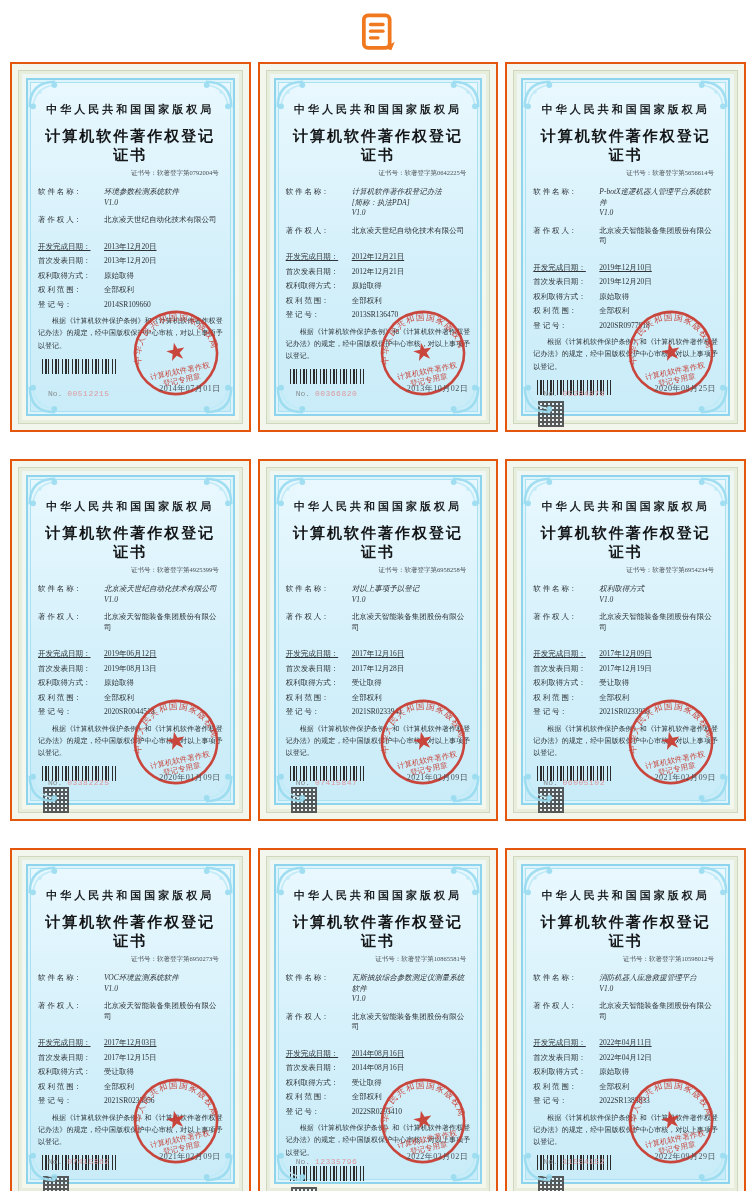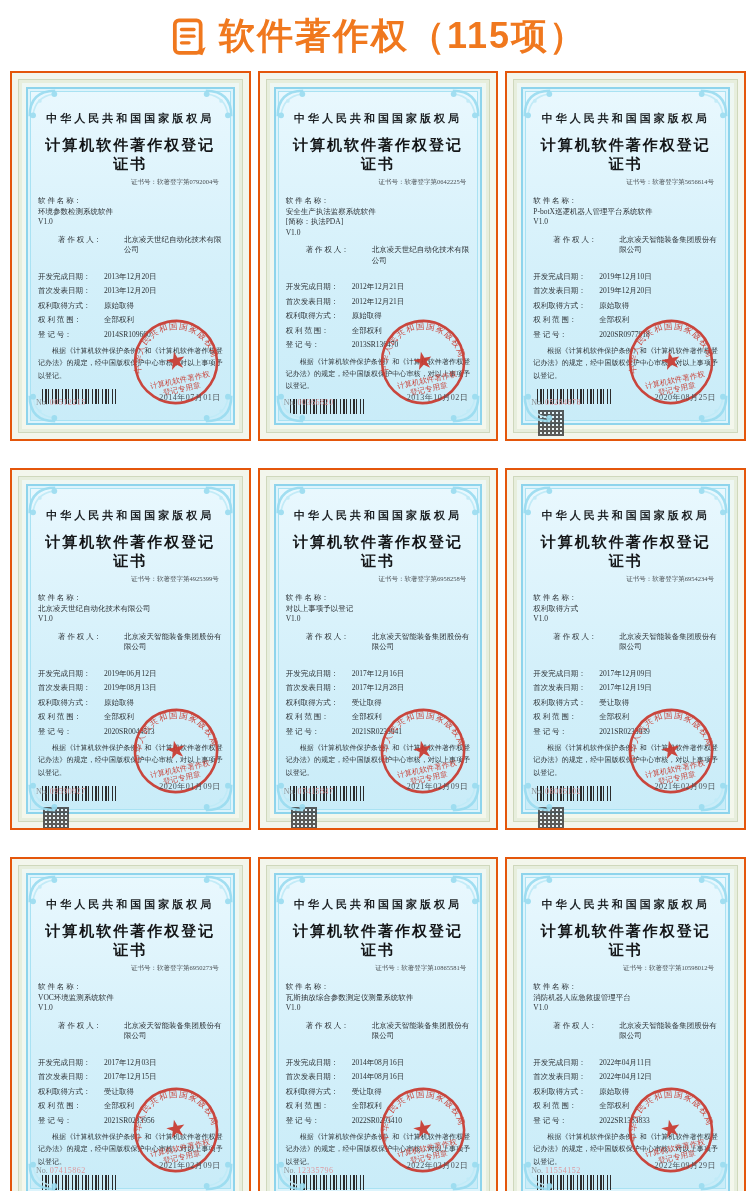--- a/index.html
+++ b/index.html
@@ -34,34 +34,34 @@
   .corner.bl { bottom:9px; left:9px; transform:scaleY(-1); }
   .corner.br { bottom:9px; right:9px; transform:scale(-1,-1); }
 
   .authority { text-align:center; font-weight:bold; font-size:11px; letter-spacing:3px; margin-top:16px; color:#1d2124; }
   .cert-title { text-align:center; font-weight:bold; font-size:15px; letter-spacing:2px; margin-top:10px; color:#141618; }
   .cert-no { text-align:right; font-size:6.5px; color:#4a4f53; margin:4px 4px 9px 0; }
 
   .field { display:flex; font-size:7.5px; line-height:1.4; margin-bottom:4px; }
   .flabel { width:66px; flex:none; color:#2c3135; }
   .fvalue { flex:1; }
-  .fvalue .line { display:block; }
-  .holder-field { margin-bottom:14px;margin-left:20px; }
-  .gap-top { margin-top:16px; }
-  .name-field { margin-bottom:7px;flex-direction:column; }
+  .fvalue .line { display:block;font-style:italic; }
+  .holder-field { margin-bottom:14px; }
+  .gap-top { margin-top:16px;text-decoration:underline; }
+  .name-field { margin-bottom:7px; }
 
   .statement { font-size:7px; line-height:1.75; text-align:justify; text-indent:2em; color:#2c3135; margin-top:5px; }
 
   .barcode { width:74px; height:15px; margin:7px 0 0 4px;
     background:repeating-linear-gradient(90deg,#2c2c2c 0 1px,transparent 1px 3px,#2c2c2c 3px 5px,transparent 5px 6px,#2c2c2c 6px 7px,transparent 7px 10px); }
   .qr { width:26px; height:26px; margin:6px 0 0 5px; opacity:.82; background-color:#eaf6fb;
     background-image:repeating-linear-gradient(0deg,#3a3a3a 0 2px,transparent 2px 4px),
                      repeating-linear-gradient(90deg,#3a3a3a 0 2px,transparent 2px 4px); }
 
-  .no-line { position:absolute; left:8px; bottom:16px; font-size:8px; color:#8a8f93; font-family:Liberation Serif, serif; }
+  .no-line { position:absolute; left:20px; bottom:16px; font-size:8px; color:#8a8f93; font-family:Liberation Mono, monospace; }
   .no-line .no-num { color:#dd9aa0; letter-spacing:.5px; }
 
   .seal { position:absolute; right:12px; bottom:16px; width:90px; height:90px; transform:rotate(-12deg); opacity:.92; z-index:3; }
   .seal-date { position:absolute; right:12px; bottom:20px; font-size:8px; color:#4c5257; z-index:4; font-family:"Liberation Serif", serif; letter-spacing:.5px; }
 </style>
 </head>
 <body>
 
 <svg width="0" height="0" style="position:absolute" aria-hidden="true">
   <defs>
@@ -77,21 +77,20 @@
 </svg>
 
 <header class="page-header">
   <svg width="40" height="40" viewBox="0 0 48 48">
     <rect x="7" y="4" width="31" height="39" rx="5" fill="none" stroke="#f0781e" stroke-width="4.5"></rect>
     <line x1="15" y1="15" x2="30" y2="15" stroke="#f0781e" stroke-width="4" stroke-linecap="round"></line>
     <line x1="15" y1="23" x2="30" y2="23" stroke="#f0781e" stroke-width="4" stroke-linecap="round"></line>
     <line x1="15" y1="31" x2="24" y2="31" stroke="#f0781e" stroke-width="4" stroke-linecap="round"></line>
     <path d="M30 43 L44 36 L40 46 Z" fill="#f0781e"></path>
   </svg>
-  <h1>软件著作权（115项）</h1>
 </header>
 
 <main class="grid">
   <section class="cert">
     <div class="cert-paper">
       <svg class="corner tl" viewBox="0 0 40 40">
           <use href="#flourish"></use>
         </svg>
       <svg class="corner tr" viewBox="0 0 40 40">
           <use href="#flourish"></use>
@@ -182,21 +181,21 @@
         </svg>
 
       <div class="cert-inner">
         <div class="authority">中华人民共和国国家版权局</div>
         <div class="cert-title">计算机软件著作权登记证书</div>
         <div class="cert-no">证书号：软著登字第0642225号</div>
 
         <div class="field name-field">
           <span class="flabel">软 件 名 称：</span>
           <span class="fvalue">
-            <span class="line">安全生产执法监察系统软件</span>
+            <span class="line">计算机软件著作权登记办法</span>
             <span class="line">[简称：执法PDA]</span>
             <span class="line">V1.0</span>
           </span>
         </div>
 
         <div class="field holder-field">
           <span class="flabel">著 作 权 人：</span>
           <span class="fvalue">北京凌天世纪自动化技术有限公司</span>
         </div>
 
@@ -378,21 +377,21 @@
           <span class="fvalue">2020SR0044513</span>
         </div>
 
         <p class="statement">根据《计算机软件保护条例》和《计算机软件著作权登记办法》的规定，经中国版权保护中心审核，对以上事项予以登记。</p>
 
         <div class="barcode"></div>
         <div class="qr"></div>
 
         <div class="no-line">
           <span>No.</span>
-          <span class="no-num">09590927</span>
+          <span class="no-num">03382225</span>
         </div>
 
         <svg class="seal" viewBox="0 0 90 90">
           <circle cx="45" cy="45" r="41" fill="none" stroke="#c9382e" stroke-width="2.6"></circle>
           <text font-size="8.6" fill="#c9382e" letter-spacing="1">
             <textPath href="#arcPath" startOffset="50%" text-anchor="middle">中华人民共和国国家版权局</textPath>
           </text>
           <text x="45" y="52" text-anchor="middle" font-size="24" fill="#c9382e">★</text>
           <text x="45" y="66" text-anchor="middle" font-size="7.6" fill="#c9382e">计算机软件著作权</text>
           <text x="45" y="75" text-anchor="middle" font-size="7.6" fill="#c9382e">登记专用章</text>

